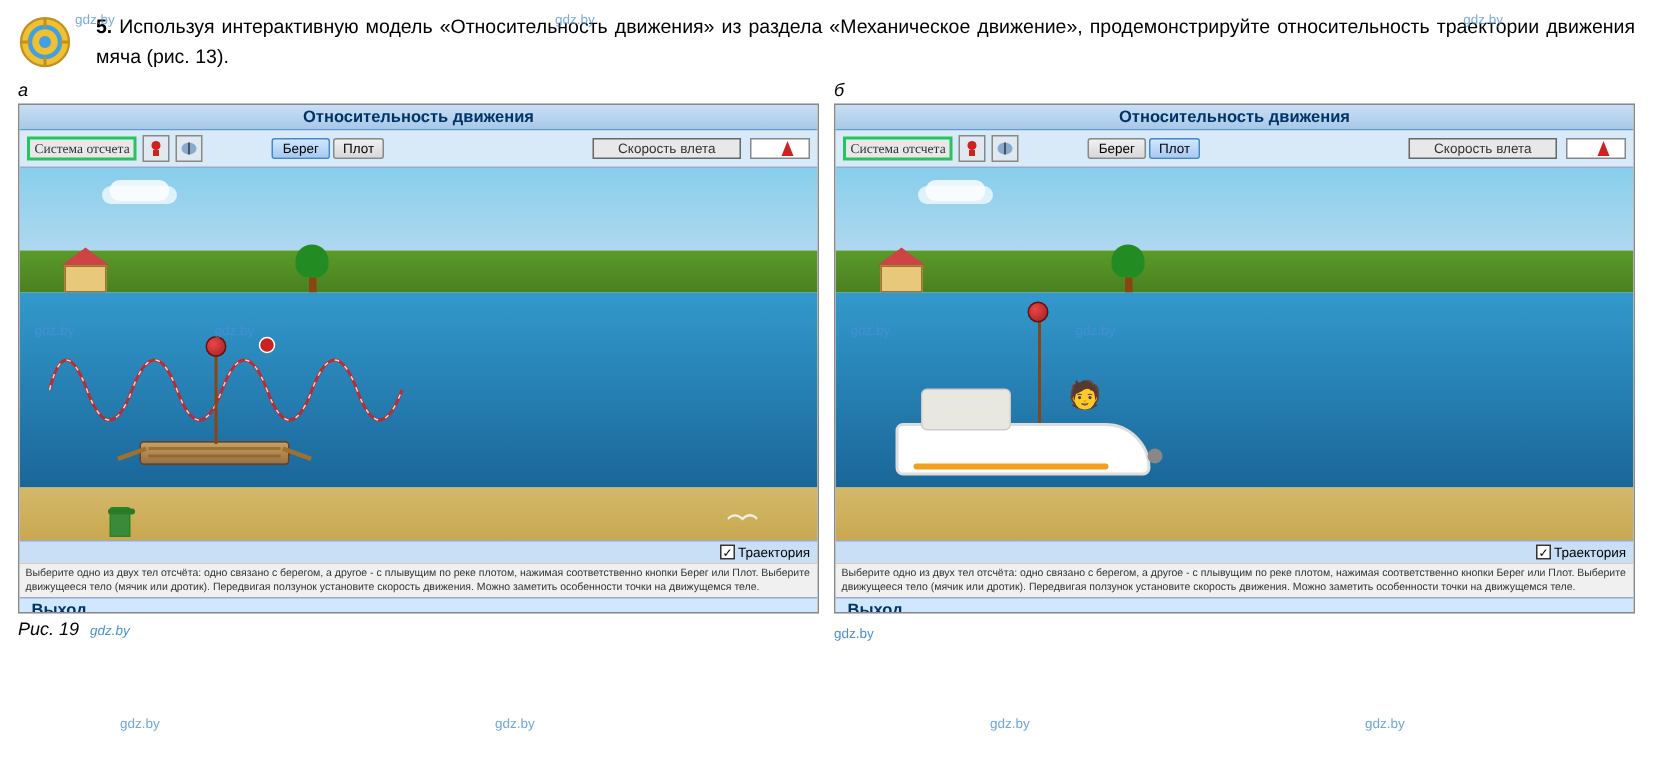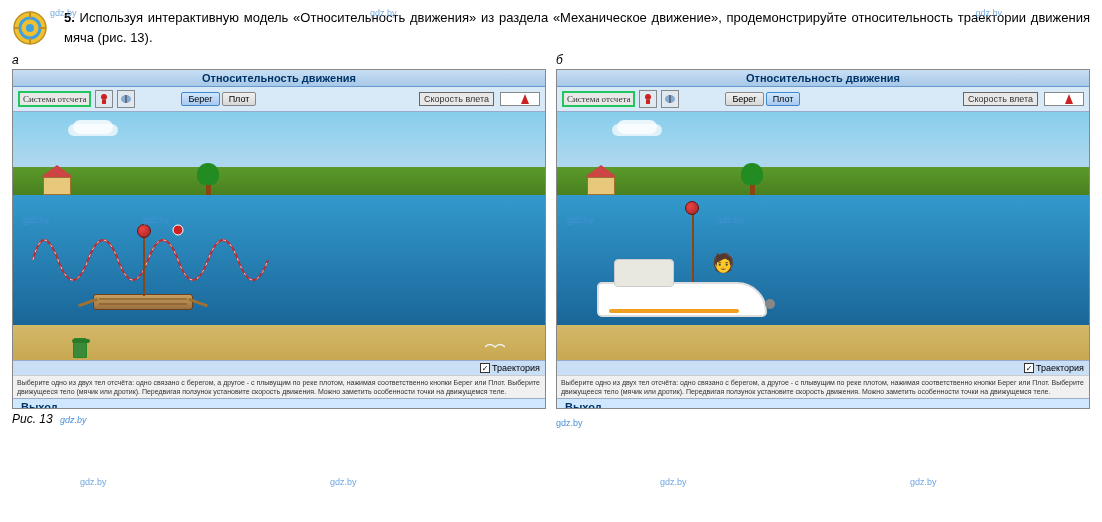--- a/index.html
+++ b/index.html
@@ -124,21 +124,21 @@
 
     .sim-btn-active {
       background: linear-gradient(180deg, #d0e8ff, #a8c8f0);
       border: 1px solid #4488cc;
     }
 
     .speed-label {
       font-size: 9px;
       color: #333;
       border: 1px solid #666;
-      padding: 1px 4px;
+      padding: 1px 16px;
       background: #e8e8e8;
       margin-left: auto;
     }
 
     .icon-btn {
       width: 18px;
       height: 18px;
       border: 1px solid #888;
       background: #e0e8f0;
       display: flex;
@@ -499,21 +499,21 @@
           <span>Выход</span>
         </div>
 
       </div>
     </div>
 
   </div>
 
   <div class="caption-row">
     <div class="fig-caption">
-      <i>Рис. 13</i>
+      <i>Рис. 19</i>
       <span style="color:#4a90d9; font-size:9px; margin-left:4px;">gdz.by</span>
     </div>
     <div style="flex:1;">
       <span style="color:#4a90d9; font-size:9px;">gdz.by</span>
     </div>
   </div>
 
   <div style="position:absolute; bottom:35px; left:80px; color:#4a90d9; font-size:9px; opacity:0.8;">gdz.by</div>
   <div style="position:absolute; bottom:35px; left:330px; color:#4a90d9; font-size:9px; opacity:0.8;">gdz.by</div>
   <div style="position:absolute; bottom:35px; left:660px; color:#4a90d9; font-size:9px; opacity:0.8;">gdz.by</div>

